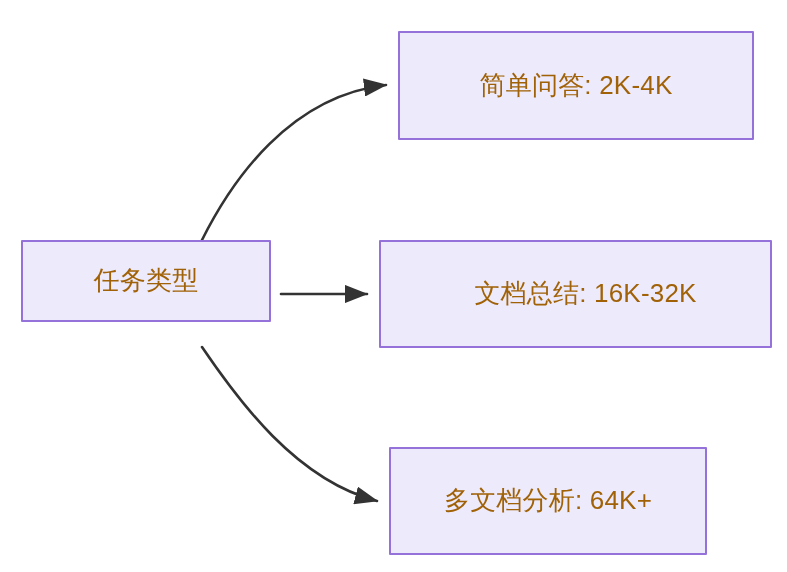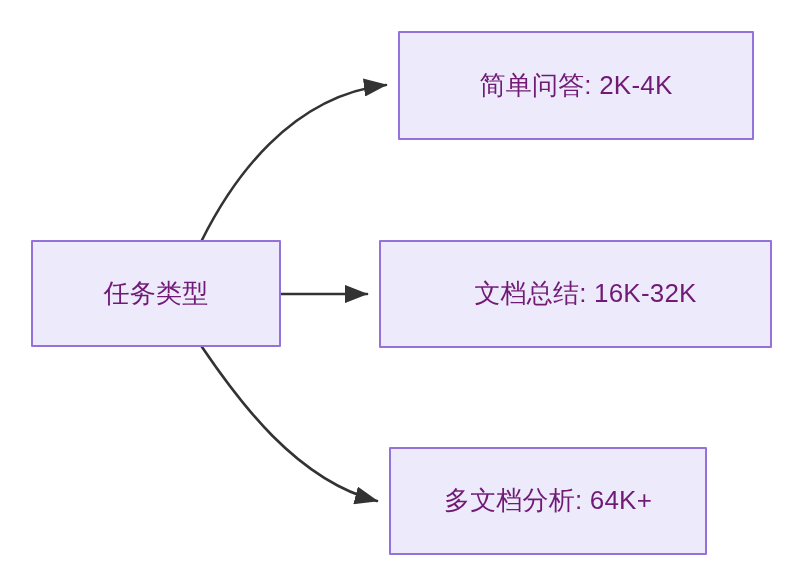--- a/index.html
+++ b/index.html
@@ -33,32 +33,32 @@
     box-sizing: border-box;
     background: #ECEAFB;
     border: 2px solid #9572D9;
     border-radius: 1px;
     display: flex;
     align-items: center;
     justify-content: center;
     text-align: center;
   }
   .node-label {
-    color: #701a75;
+    color: #a16207;
     font-size: 26px;
     line-height: 1.2;
     letter-spacing: 0.2px;
     white-space: nowrap;
   }
   
   #node-source {
-    left: 31px;
+    left: 21px;
     top: 240px;
     width: 250px;
-    height: 107px;
+    height: 82px;
   }
   #node-simple-qa {
     left: 398px;
     top: 31px;
     width: 356px;
     height: 109px;
   }
   #node-doc-summary {
     left: 379px;
     top: 240px;

